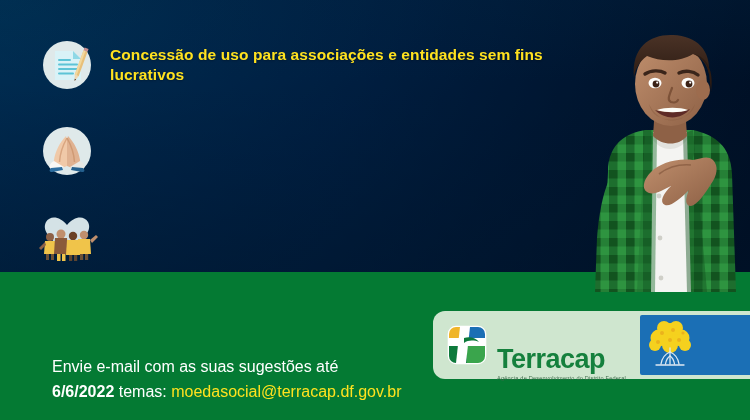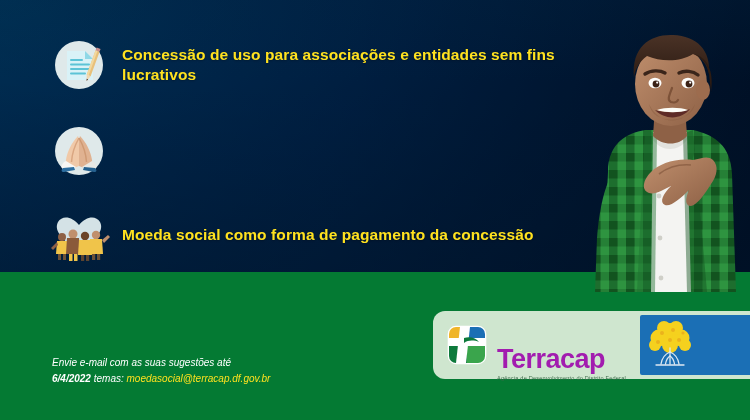--- a/index.html
+++ b/index.html
@@ -23,21 +23,21 @@
     background:linear-gradient(180deg,rgba(2,40,70,.22) 0%,rgba(0,0,0,0) 30%,rgba(0,25,50,.25) 100%);
   }
 
   
   .green-area{
     position:absolute;left:0;top:272px;width:750px;height:148px;
     background:#047A33;
   }
 
   
-  .bullets{position:absolute;left:48px;top:34px;width:520px;z-index:6;}
+  .bullets{position:absolute;left:36px;top:34px;width:520px;z-index:6;}
   .bullet{display:flex;align-items:center;margin-bottom:24px;}
   .bullet:nth-child(2){margin-bottom:22px;}
   .bullet-icon{width:62px;height:62px;flex:0 0 62px;position:relative;margin-right:12px;}
   .bullet-text{
     color:#FFE21F;font-weight:bold;font-size:15.5px;line-height:1.26;
     letter-spacing:.1px;text-shadow:0 1px 2px rgba(0,0,0,.25);
   }
 
   .icon-disc{
     position:absolute;left:7px;top:7px;width:48px;height:48px;border-radius:50%;
@@ -45,36 +45,36 @@
   }
   .icon-svg{position:absolute;left:0;top:0;width:62px;height:62px;}
 
   
   .footer-head{
     position:absolute;left:52px;top:295px;width:400px;z-index:6;
     color:#ffffff;font-weight:bold;font-size:14.5px;line-height:1.45;
   }
   .footer-sub{
     position:absolute;left:52px;top:355px;width:400px;z-index:6;
-    color:#ffffff;font-size:10px;line-height:1.55;font-style:italic;
+    color:#ffffff;font-size:16px;line-height:1.55;
   }
   .footer-sub .date{font-weight:bold;}
   .footer-sub .email{color:#FFE21F;}
 
   
   .logo-panel{
     position:absolute;left:433px;top:311px;width:330px;height:68px;
     background:#cfe6cf;border-radius:12px;z-index:7;
     display:flex;align-items:center;
   }
   .terracap-lockup{display:flex;align-items:center;margin-left:13px;}
   .terracap-mark{width:42px;height:42px;flex:0 0 42px;}
   .terracap-words{margin-left:9px;}
   .terracap-name{
-    color:#a21caf;font-weight:bold;font-size:27px;line-height:1;
+    color:#15803d;font-weight:bold;font-size:27px;line-height:1;
     letter-spacing:-.5px;
     margin-top:37px;
   }
   .terracap-tag{
     color:#3c6b4a;font-size:5.6px;line-height:1;margin-top:3px;letter-spacing:.2px;
     white-space:nowrap;
   }
   .gdf-box{
     width:122px;height:60px;background:#1b6fb5;border-radius:2px;
     margin-left:14px;display:flex;align-items:center;position:relative;flex:0 0 122px;
@@ -228,29 +228,28 @@
             <rect x="38" y="51" width="3.2" height="6" fill="#5c4430"></rect>
 
             <circle cx="48" cy="31" r="4.2" fill="#c08f6d"></circle>
             <path d="M42 35 L54 35 L55 50 L41 50 Z" fill="#f0c44a"></path>
             <rect x="44" y="50" width="3.2" height="6" fill="#6d5136"></rect>
             <rect x="49" y="50" width="3.2" height="6" fill="#6d5136"></rect>
             <path d="M54 36 L60 31 L62 33 L56 39 Z" fill="#c08f6d"></path>
           </g>
         </svg>
       </div>
-      <div class="bullet-text">Moeda social como forma de pagamento da concessão</div>
     </div>
 
   </div>
 
 
   <div class="footer-sub">
     <span>Envie e-mail com as suas sugestões até</span><br>
-    <span class="date">6/4/2022</span>
+    <span class="date">6/6/2022</span>
     <span>temas:</span>
     <span class="email">moedasocial@terracap.df.gov.br</span>
   </div>
 
   <div class="logo-panel">
 
     <div class="terracap-lockup">
       <svg class="terracap-mark" viewBox="0 0 42 42">
         <rect x="1" y="1" width="40" height="40" rx="9" fill="#ffffff"></rect>
         <clipPath id="tcclip">

